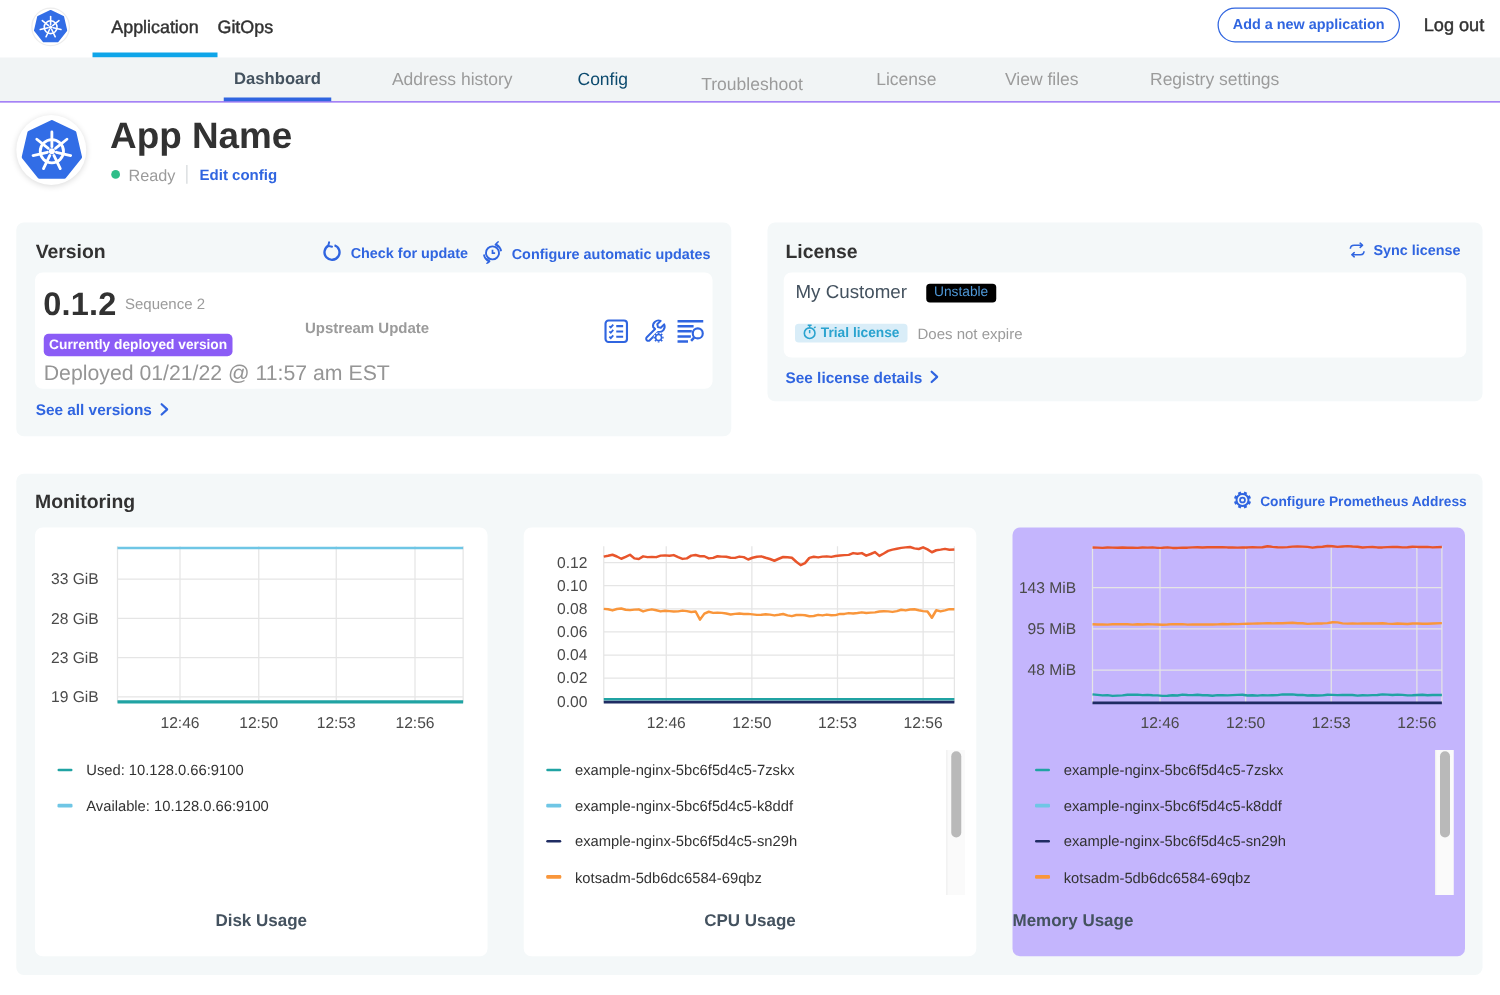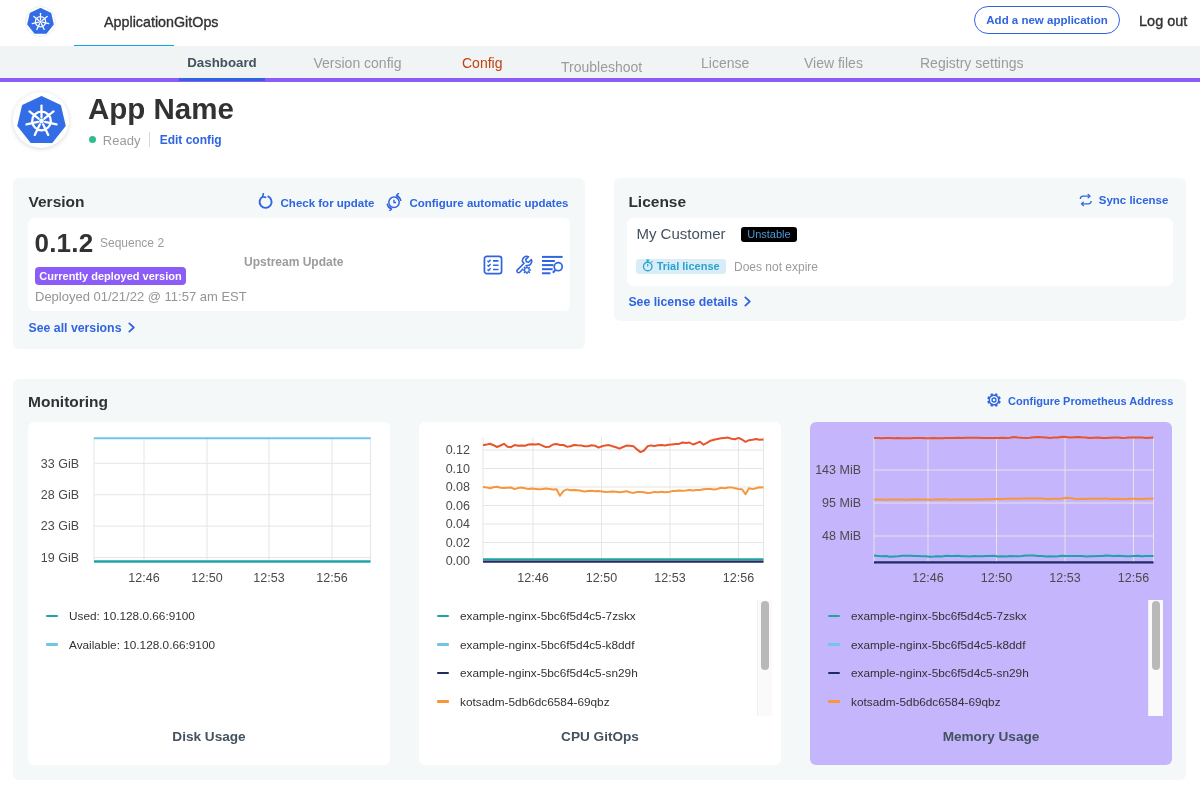--- a/index.html
+++ b/index.html
@@ -17,30 +17,30 @@
           <line x1="55.9" y1="46.3" x2="74.6" y2="31.4" stroke-linecap="round"></line>
           <line x1="57.3" y1="52.7" x2="80.7" y2="58.0" stroke-linecap="round"></line>
           <line x1="53.3" y1="57.8" x2="63.7" y2="79.4" stroke-linecap="round"></line>
           <line x1="46.7" y1="57.8" x2="36.3" y2="79.4" stroke-linecap="round"></line>
           <line x1="42.7" y1="52.7" x2="19.3" y2="58.0" stroke-linecap="round"></line>
           <line x1="44.1" y1="46.3" x2="25.4" y2="31.4" stroke-linecap="round"></line>
 </g>
 <circle cx="50" cy="51" r="5" fill="#fff"></circle>
 </svg>
     </div>
-  <div class="abs med" style="left:74px;top:0;width:100px;height:46px;border-bottom:1px solid #0ea5e9;text-align:right;line-height:44px;font-size:14.3px;color:#323232">Application</div>
+  <div class="abs med" style="left:74px;top:0;width:100px;height:46px;border-bottom:4px solid #0ea5e9;text-align:center;line-height:44px;font-size:14.3px;color:#323232">Application</div>
   <div class="abs med" style="left:174px;top:0;width:70px;height:46px;text-align:left;line-height:44px;font-size:14.3px;color:#323232">GitOps</div>
   <div class="abs" style="left:974px;top:6px;width:146px;height:28px;border:1px solid #3065e0;border-radius:14px;text-align:center;line-height:26px;font-size:11.5px;font-weight:bold;color:#3065e0">Add a new application</div>
   <div class="abs med" style="left:1139px;top:13px;font-size:14.5px;color:#323232">Log out</div>
 </div>
 
-<div class="abs" style="left:0;top:46px;width:1200px;height:36px;background:#f1f4f5;border-bottom:4px solid #8b5cf6">
+<div class="abs" style="left:0;top:46px;width:1200px;height:36px;background:#f1f4f5;border-bottom:1px solid #8b5cf6">
   <div class="abs" style="left:179px;top:0;width:86px;height:35px;border-bottom:3px solid #3065e0;text-align:center;line-height:34px;font-size:13.3px;font-weight:bold;color:#44525f">Dashboard</div>
-  <div class="abs" style="left:313.5px;top:0;height:35px;line-height:34px;font-size:14px;color:#9b9b9b">Version config</div>
-  <div class="abs" style="left:462px;top:0;height:35px;line-height:34px;font-size:14px;color:#c2410c">Config</div>
+  <div class="abs" style="left:313.5px;top:0;height:35px;line-height:34px;font-size:14px;color:#9b9b9b">Address history</div>
+  <div class="abs" style="left:462px;top:0;height:35px;line-height:34px;font-size:14px;color:#0c4a6e">Config</div>
   <div class="abs" style="left:561px;top:4px;height:20px;line-height:34px;font-size:14px;color:#9b9b9b">Troubleshoot</div>
   <div class="abs" style="left:701px;top:0;height:35px;line-height:34px;font-size:14px;color:#9b9b9b">License</div>
   <div class="abs" style="left:804px;top:0;height:35px;line-height:34px;font-size:14px;color:#9b9b9b">View files</div>
   <div class="abs" style="left:920px;top:0;height:35px;line-height:34px;font-size:14px;color:#9b9b9b">Registry settings</div>
 </div>
 
 <div class="abs" style="left:13px;top:92px;width:56px;height:56px;border-radius:50%;background:#fff;box-shadow:0 1px 5px rgba(0,0,0,0.15);display:flex;align-items:center;justify-content:center">
     <svg width="49" height="49" viewBox="0 0 100 100">
 <polygon points="50,3 87,20.5 96.3,60.5 70.5,92.8 29.5,92.8 3.7,60.5 13,20.5" fill="#326de6" stroke="#326de6" stroke-width="6" stroke-linejoin="round"></polygon>
 <g stroke="#fff" stroke-width="4.6" fill="none">
@@ -73,21 +73,21 @@
         <path d="M9 6.8 V9.5 H11.1" fill="none" stroke="#3065e0" stroke-width="1.4"></path>
         <path d="M11.7 2.5 A7.3 7.3 0 0 1 15.9 8" fill="none" stroke="#3065e0" stroke-width="1.4"></path>
         <path d="M13.5 0.4 L11.4 2.6 L13.6 4.4" fill="none" stroke="#3065e0" stroke-width="1.4" stroke-linecap="round" stroke-linejoin="round"></path>
         <path d="M6.3 16.1 A7.3 7.3 0 0 1 2.1 10.6" fill="none" stroke="#3065e0" stroke-width="1.4"></path>
         <path d="M4.5 17.9 L6.6 16 L4.4 14.2" fill="none" stroke="#3065e0" stroke-width="1.4" stroke-linecap="round" stroke-linejoin="round"></path>
       </svg>&nbsp;&nbsp;Configure automatic updates</div>
   <div class="abs" style="left:14.5px;top:40px;width:542.5px;height:93px;background:#fff;border-radius:6px">
     <div class="abs" style="left:7px;top:11.5px;font-size:26px;font-weight:bold;color:#323232;line-height:1;letter-spacing:0.2px">0.1.2</div>
     <div class="abs" style="left:72.5px;top:19px;font-size:12px;color:#9b9b9b;line-height:1">Sequence 2</div>
     <div class="abs" style="left:7.5px;top:49px;height:18px;background:#8b5cf6;border-radius:4px;color:#fff;font-size:11px;font-weight:bold;line-height:18px;padding:0 4.3px;white-space:nowrap">Currently deployed version</div>
-    <div class="abs" style="left:7.5px;top:72px;font-size:13px;color:#959595;line-height:1">Deployed 01/21/22 @ 11:57 am EST</div>
+    <div class="abs" style="left:7.5px;top:72px;font-size:17px;color:#959595;line-height:1">Deployed 01/21/22 @ 11:57 am EST</div>
     <div class="abs" style="left:216.5px;top:38px;font-size:12px;font-weight:bold;color:#9b9b9b;line-height:1">Upstream Update</div>
     <div class="abs" style="left:455.5px;top:36.5px"><svg width="20" height="20" viewBox="0 0 21 21">
           <rect x="1.5" y="1.5" width="18" height="18" rx="2.5" fill="none" stroke="#3065e0" stroke-width="1.8"></rect>
           <g stroke="#3065e0" fill="none">
             <path d="M4.7 6.1 L5.9 7.3 L8 4.9" stroke-width="1.5"></path>
             <path d="M4.7 10.6 L5.9 11.8 L8 9.4" stroke-width="1.5"></path>
             <path d="M4.7 15.1 L5.9 16.3 L8 13.9" stroke-width="1.5"></path>
             <path d="M10.5 6.2 H16.3 M10.5 10.7 H16.3 M10.5 15.2 H16.3" stroke-width="1.7"></path>
           </g>
         </svg></div>
@@ -229,21 +229,21 @@
         <text x="182.5" y="160">12:50</text>
         <text x="251" y="160">12:53</text>
         <text x="319.5" y="160">12:56</text>
       </g>
       <polyline points="64.0,23.3 67.5,22.6 71.0,21.8 74.5,23.2 78.0,25.0 81.5,23.5 85.0,21.8 88.5,24.7 92.0,25.2 95.5,23.1 99.0,23.7 102.5,23.5 106.0,23.7 109.5,22.5 113.0,22.3 116.5,22.6 120.0,22.1 123.5,23.7 127.0,25.1 130.5,24.7 134.0,22.5 137.5,22.0 141.0,23.0 144.5,23.0 148.0,24.7 151.5,24.3 155.0,23.0 158.5,23.3 162.0,23.4 165.5,24.2 169.0,24.3 172.5,23.3 176.0,23.7 179.5,25.6 183.0,24.2 186.5,23.4 190.0,23.1 193.5,24.2 197.0,25.2 200.5,26.6 204.0,25.0 207.5,23.6 211.0,23.8 214.5,24.2 218.0,27.4 221.5,30.1 225.0,28.5 228.5,24.3 232.0,23.4 235.5,23.9 239.0,23.3 242.5,23.1 246.0,23.5 249.5,22.8 253.0,22.4 256.5,22.1 260.0,21.9 263.5,20.5 267.0,21.0 270.5,20.5 274.0,22.5 277.5,21.2 281.0,19.7 284.5,22.7 288.0,20.8 291.5,18.7 295.0,17.7 298.5,17.0 302.0,16.3 305.5,15.9 309.0,15.6 312.5,16.7 316.0,17.2 319.5,15.9 323.0,17.5 326.5,19.8 330.0,18.2 333.5,17.7 337.0,17.1 340.5,17.8 344.5,17.6" fill="none" stroke="#e8552b" stroke-width="2" stroke-linejoin="round"></polyline>
       <polyline points="64.0,65.1 67.5,65.4 71.0,66.3 74.5,65.2 78.0,64.8 81.5,65.8 85.0,66.1 88.5,65.7 92.0,65.5 95.5,67.1 99.0,66.1 102.5,65.5 106.0,66.2 109.5,67.1 113.0,66.6 116.5,66.9 120.0,67.2 123.5,67.1 127.0,66.5 130.5,66.9 134.0,67.6 137.5,67.2 141.0,73.7 144.5,68.9 148.0,67.4 151.5,68.3 155.0,68.1 158.5,68.3 162.0,68.8 165.5,69.6 169.0,69.1 172.5,68.8 176.0,69.2 179.5,69.1 183.0,69.5 186.5,69.9 190.0,69.8 193.5,69.4 197.0,69.7 200.5,70.3 204.0,69.8 207.5,69.2 211.0,70.3 214.5,70.9 218.0,70.0 221.5,69.9 225.0,70.2 228.5,71.0 232.0,70.8 235.5,69.9 239.0,70.3 242.5,69.7 246.0,70.2 249.5,70.1 253.0,69.1 256.5,69.1 260.0,68.5 263.5,68.8 267.0,68.4 270.5,67.9 274.0,68.4 277.5,68.1 281.0,67.9 284.5,67.2 288.0,67.0 291.5,67.1 295.0,67.5 298.5,66.9 302.0,65.8 305.5,66.3 309.0,65.6 312.5,65.4 316.0,66.2 319.5,66.9 323.0,67.2 326.5,72.2 330.0,66.2 333.5,67.1 337.0,66.3 340.5,65.3 344.5,65.4" fill="none" stroke="#f9963b" stroke-width="2" stroke-linejoin="round"></polyline>
       <polyline points="64.0,137.3 344.5,137.3" fill="none" stroke="#20a3a3" stroke-width="2" stroke-linejoin="round"></polyline>
       <polyline points="64.0,139.6 344.5,139.6" fill="none" stroke="#1f2c63" stroke-width="2.2" stroke-linejoin="round"></polyline>
     </svg>
 <div style="position:absolute;left:17.6px;top:192.8px;width:12.4px;height:2.5px;background:#20a3a3;border-radius:1px"></div><div style="position:absolute;left:41px;top:188.0px;font-size:11.8px;color:#323232;line-height:12px;white-space:nowrap">example-nginx-5bc6f5d4c5-7zskx</div><div style="position:absolute;left:17.6px;top:221.3px;width:12.4px;height:2.5px;background:#6fc6e5;border-radius:1px"></div><div style="position:absolute;left:41px;top:216.5px;font-size:11.8px;color:#323232;line-height:12px;white-space:nowrap">example-nginx-5bc6f5d4c5-k8ddf</div><div style="position:absolute;left:17.6px;top:249.8px;width:12.4px;height:2.5px;background:#1f2c63;border-radius:1px"></div><div style="position:absolute;left:41px;top:245.0px;font-size:11.8px;color:#323232;line-height:12px;white-space:nowrap">example-nginx-5bc6f5d4c5-sn29h</div><div style="position:absolute;left:17.6px;top:278.3px;width:12.4px;height:2.5px;background:#f9963b;border-radius:1px"></div><div style="position:absolute;left:41px;top:273.5px;font-size:11.8px;color:#323232;line-height:12px;white-space:nowrap">kotsadm-5db6dc6584-69qbz</div><div style="position:absolute;left:337.5px;top:178px;width:15px;height:115.5px;background:#fafafa;border-left:1px solid #f0f0f0"></div><div style="position:absolute;left:341.5px;top:179px;width:8.5px;height:69px;background:#b9b9b9;border-radius:4.5px"></div>
-<div style="position:absolute;left:0;top:306.5px;width:362px;text-align:center;font-size:13.6px;font-weight:bold;color:#44525f">CPU GitOps</div>
+<div style="position:absolute;left:0;top:306.5px;width:362px;text-align:center;font-size:13.6px;font-weight:bold;color:#44525f">CPU Usage</div>
 </div>
 <div style="position:absolute;left:810px;top:422px;width:362px;height:343px;background:#c4b5fd;border-radius:6px;">
 <svg width="362" height="172" viewBox="0 0 362 172">
       <g stroke="#e5e5e5" stroke-width="1">
         <line x1="64" y1="48" x2="343.5" y2="48"></line>
         <line x1="64" y1="81" x2="343.5" y2="81"></line>
         <line x1="64" y1="114" x2="343.5" y2="114"></line>
         <line x1="118" y1="15" x2="118" y2="140"></line>
         <line x1="186.5" y1="15" x2="186.5" y2="140"></line>
         <line x1="255" y1="15" x2="255" y2="140"></line>
@@ -261,13 +261,13 @@
         <text x="186.5" y="160">12:50</text>
         <text x="255" y="160">12:53</text>
         <text x="323.5" y="160">12:56</text>
       </g>
       <polyline points="64.0,16.0 68.0,16.1 72.0,16.3 76.0,16.0 80.0,16.1 84.0,16.2 88.0,16.0 92.0,16.2 96.0,16.2 100.0,16.3 104.0,16.0 108.0,16.1 112.0,15.9 116.0,16.3 120.0,16.2 124.0,15.9 128.0,16.3 132.0,16.3 136.0,16.1 140.0,16.1 144.0,15.9 148.0,15.8 152.0,16.0 156.0,15.8 160.0,15.8 164.0,15.8 168.0,15.7 172.0,15.9 176.0,15.9 180.0,16.1 184.0,15.9 188.0,15.9 192.0,15.8 196.0,15.9 200.0,15.8 204.0,15.0 208.0,15.5 212.0,15.8 216.0,15.9 220.0,15.7 224.0,15.3 228.0,15.1 232.0,15.3 236.0,15.5 240.0,16.1 244.0,15.6 248.0,15.4 252.0,14.8 256.0,15.0 260.0,15.5 264.0,15.2 268.0,14.9 272.0,15.2 276.0,15.4 280.0,16.0 284.0,15.7 288.0,15.6 292.0,15.9 296.0,15.9 300.0,15.7 304.0,15.6 308.0,15.6 312.0,15.9 316.0,15.8 320.0,15.4 324.0,15.5 328.0,15.5 332.0,15.5 336.0,15.9 343.5,15.6" fill="none" stroke="#e8552b" stroke-width="2" stroke-linejoin="round"></polyline>
       <polyline points="64.0,77.4 68.0,77.6 72.0,77.6 76.0,77.7 80.0,77.4 84.0,77.4 88.0,77.4 92.0,77.4 96.0,77.7 100.0,77.4 104.0,77.6 108.0,77.4 112.0,77.5 116.0,77.6 120.0,77.8 124.0,77.6 128.0,77.3 132.0,77.4 136.0,77.3 140.0,77.7 144.0,77.6 148.0,77.6 152.0,77.5 156.0,77.5 160.0,77.6 164.0,77.5 168.0,77.2 172.0,77.4 176.0,77.2 180.0,77.3 184.0,77.1 188.0,77.0 192.0,76.9 196.0,76.8 200.0,76.7 204.0,76.5 208.0,76.7 212.0,76.6 216.0,76.6 220.0,76.4 224.0,76.2 228.0,76.6 232.0,76.6 236.0,77.1 240.0,76.9 244.0,76.7 248.0,76.7 252.0,76.5 256.0,75.8 260.0,75.9 264.0,76.7 268.0,76.9 272.0,76.8 276.0,76.9 280.0,76.8 284.0,76.8 288.0,76.7 292.0,76.8 296.0,76.6 300.0,76.9 304.0,77.1 308.0,76.8 312.0,77.0 316.0,77.2 320.0,76.8 324.0,76.8 328.0,77.0 332.0,77.0 336.0,76.8 343.5,76.5" fill="none" stroke="#f9963b" stroke-width="2" stroke-linejoin="round"></polyline>
       <polyline points="64.0,133.5 68.0,133.9 72.0,134.3 76.0,134.1 80.0,134.7 84.0,134.5 88.0,134.3 92.0,133.8 96.0,133.7 100.0,133.7 104.0,134.1 108.0,133.9 112.0,134.2 116.0,134.3 120.0,134.7 124.0,134.6 128.0,134.2 132.0,134.4 136.0,133.7 140.0,134.0 144.0,134.1 148.0,133.8 152.0,134.2 156.0,134.2 160.0,134.6 164.0,134.1 168.0,134.2 172.0,134.3 176.0,134.1 180.0,133.9 184.0,133.8 188.0,134.4 192.0,134.2 196.0,134.5 200.0,134.1 204.0,134.3 208.0,134.2 212.0,134.1 216.0,133.5 220.0,133.5 224.0,133.5 228.0,134.0 232.0,133.9 236.0,134.4 240.0,134.2 244.0,134.4 248.0,134.3 252.0,133.8 256.0,133.9 260.0,134.1 264.0,133.9 268.0,134.0 272.0,134.0 276.0,134.5 280.0,134.2 284.0,134.3 288.0,134.1 292.0,134.0 296.0,133.5 300.0,133.7 304.0,134.0 308.0,133.7 312.0,133.9 316.0,134.3 320.0,134.2 324.0,134.0 328.0,133.8 332.0,134.2 336.0,134.0 343.5,134.0" fill="none" stroke="#20a3a3" stroke-width="2" stroke-linejoin="round"></polyline>
       <polyline points="64.0,140.3 343.5,140.3" fill="none" stroke="#1f2c63" stroke-width="2.2" stroke-linejoin="round"></polyline>
     </svg>
 <div style="position:absolute;left:17.6px;top:192.8px;width:12.4px;height:2.5px;background:#20a3a3;border-radius:1px"></div><div style="position:absolute;left:41px;top:188.0px;font-size:11.8px;color:#323232;line-height:12px;white-space:nowrap">example-nginx-5bc6f5d4c5-7zskx</div><div style="position:absolute;left:17.6px;top:221.3px;width:12.4px;height:2.5px;background:#6fc6e5;border-radius:1px"></div><div style="position:absolute;left:41px;top:216.5px;font-size:11.8px;color:#323232;line-height:12px;white-space:nowrap">example-nginx-5bc6f5d4c5-k8ddf</div><div style="position:absolute;left:17.6px;top:249.8px;width:12.4px;height:2.5px;background:#1f2c63;border-radius:1px"></div><div style="position:absolute;left:41px;top:245.0px;font-size:11.8px;color:#323232;line-height:12px;white-space:nowrap">example-nginx-5bc6f5d4c5-sn29h</div><div style="position:absolute;left:17.6px;top:278.3px;width:12.4px;height:2.5px;background:#f9963b;border-radius:1px"></div><div style="position:absolute;left:41px;top:273.5px;font-size:11.8px;color:#323232;line-height:12px;white-space:nowrap">kotsadm-5db6dc6584-69qbz</div><div style="position:absolute;left:337.5px;top:178px;width:15px;height:115.5px;background:#fafafa;border-left:1px solid #f0f0f0"></div><div style="position:absolute;left:341.5px;top:179px;width:8.5px;height:69px;background:#b9b9b9;border-radius:4.5px"></div>
-<div style="position:absolute;left:0;top:306.5px;width:362px;text-align:center;font-size:13.6px;font-weight:bold;color:#44525f">Memory Usage</div>
+<div style="position:absolute;left:0;top:306.5px;width:362px;text-align:left;font-size:13.6px;font-weight:bold;color:#44525f">Memory Usage</div>
 </div>
 </body></html>

